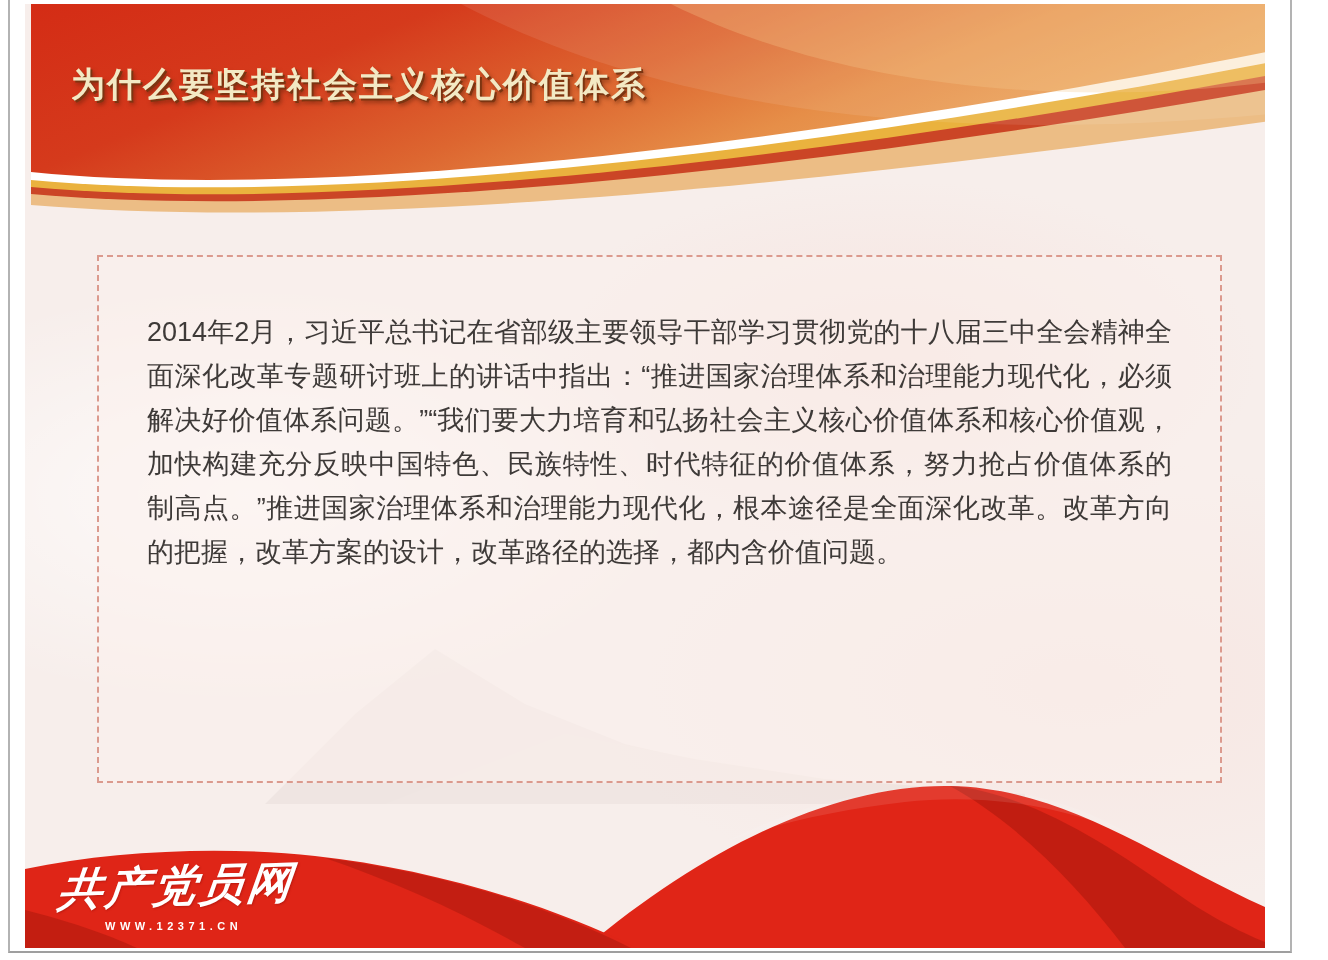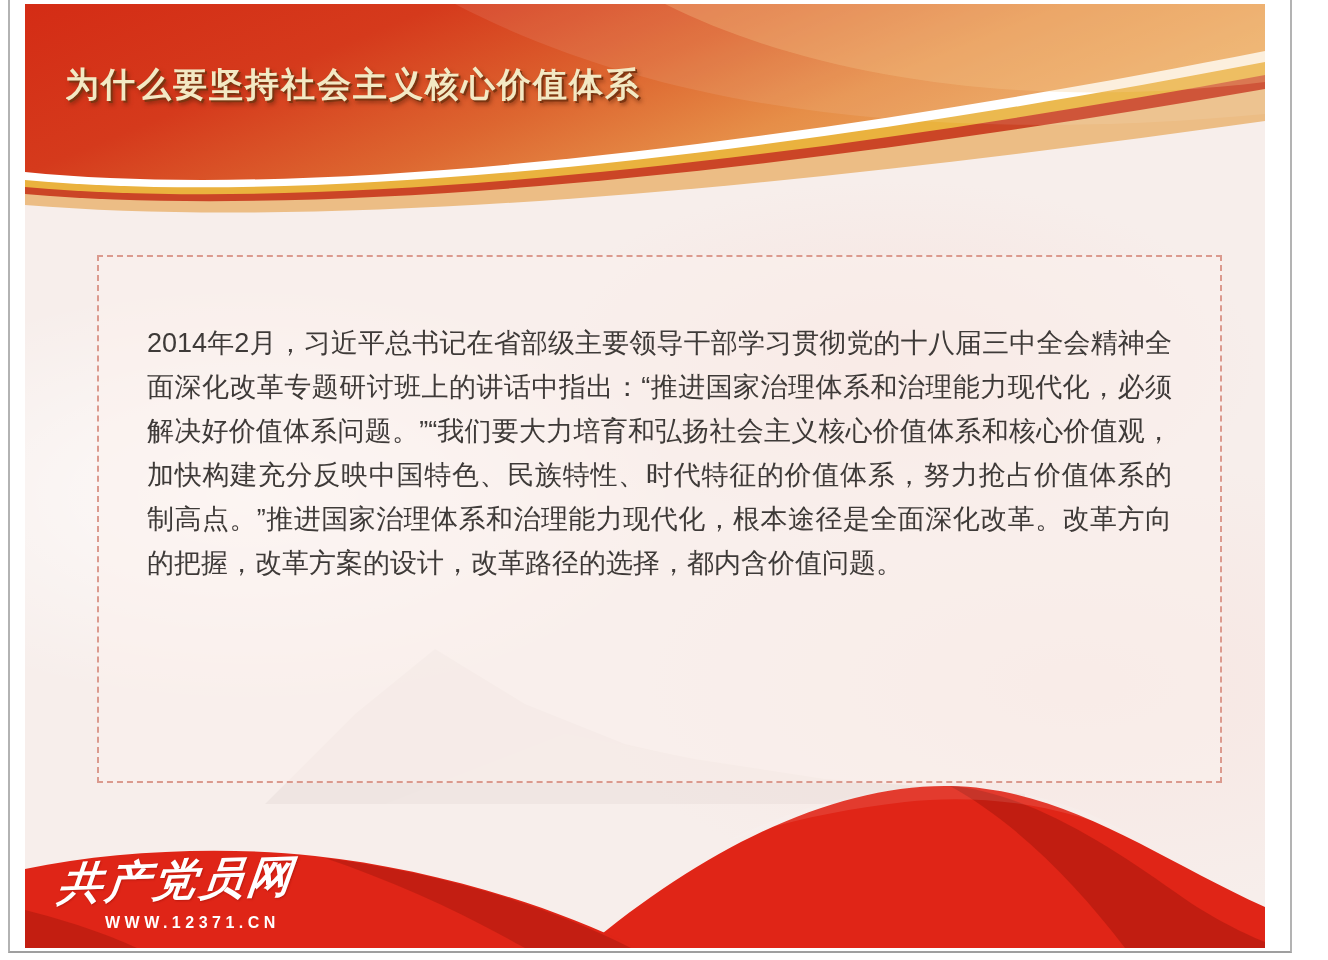--- a/index.html
+++ b/index.html
@@ -21,21 +21,21 @@
     width: 1240px; height: 944px;
     overflow: hidden;
     background-color: #f7eeeb;
     background-image:
       radial-gradient(ellipse 620px 300px at 18% 52%, rgba(255,255,255,0.75), rgba(255,255,255,0) 70%),
       radial-gradient(ellipse 520px 260px at 70% 38%, rgba(246,219,214,0.55), rgba(246,219,214,0) 70%),
       radial-gradient(ellipse 700px 320px at 85% 72%, rgba(247,224,219,0.55), rgba(247,224,219,0) 70%);
   }
 
   
-  .header { position: absolute; left: 0; top: 0; width: 1240px; height: 216px; }
+  .header { position: absolute; left: 6px; top: 0; width: 1240px; height: 216px; }
   .header svg { position: absolute; left: 0; top: 0; width: 100%; height: 100%; }
   .slide-title {
     position: absolute; left: 40px; top: 58px;
     font-size: 34px; font-weight: bold; letter-spacing: 2px;
     color: #f3e9c4;
     text-shadow: 2px 2px 0 #7c3511, 3px 4px 4px rgba(80,30,8,0.55);
     white-space: nowrap;
   }
 
   
@@ -49,41 +49,41 @@
     background: rgba(252,240,237,0.55);
     padding: 38px 48px 0 48px;
   }
   .heading {
     font-size: 33px; font-weight: bold; line-height: 1.42;
     color: #e57e2c;
     text-shadow: 2px 2px 0 rgba(175,163,155,0.55);
     text-align: justify;
   }
   .body-text {
-    margin-top: 26px;
+    margin-top: 15px;
     font-size: 27px; line-height: 44px;
     color: #3e3a38;
     text-align: justify;
   }
 
   
   .ribbon { position: absolute; left: 0; bottom: 0; width: 1240px; height: 186px; }
 
   
   .logo { position: absolute; left: 34px; bottom: 16px; color: #ffffff; }
   .logo-cn {
     font-size: 44px; font-weight: bold; letter-spacing: 3px;
     font-style: italic;
     transform: skewX(-8deg) rotate(-2deg);
     text-shadow: 1px 1px 2px rgba(120,10,5,0.35);
     white-space: nowrap;
   }
   .logo-url {
     margin-top: 4px; margin-left: 46px;
-    font-size: 16px; font-weight: bold; letter-spacing: 4.5px;
+    font-size: 11px; font-weight: bold; letter-spacing: 4.5px;
     white-space: nowrap;
   }
 </style>
 </head>
 <body>
 
 <div class="page">
   <div class="slide">
 
     <div class="header">

